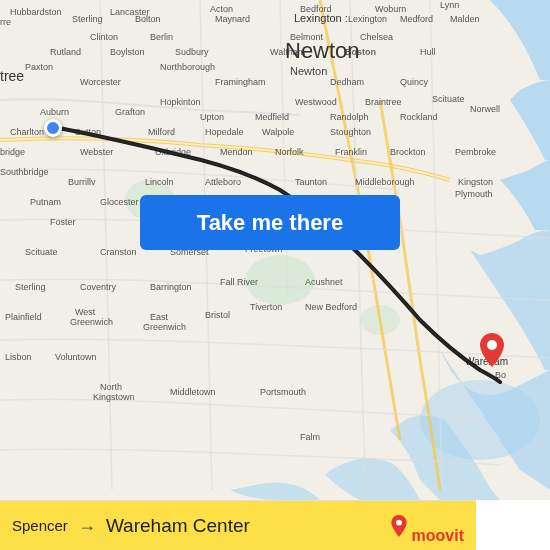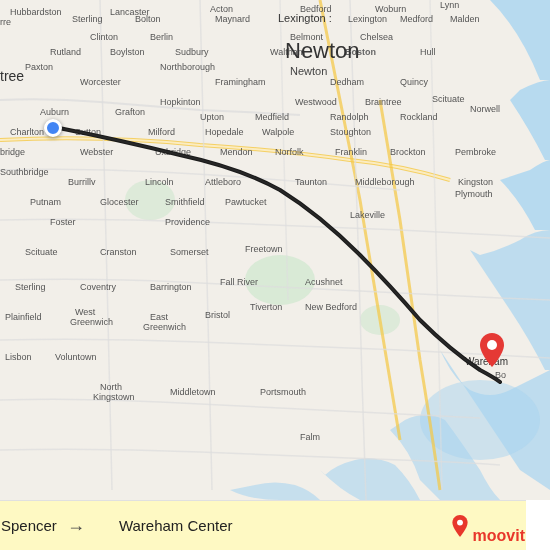--- a/index.html
+++ b/index.html
@@ -45,21 +45,21 @@
       z-index: 10;
       display: flex;
       align-items: center;
       justify-content: center;
     }
 
     
     #lexington-label {
       position: absolute;
       top: 12px;
-      left: 278px;
+      left: 294px;
       font-size: 11px;
       color: #333;
       font-weight: normal;
       z-index: 5;
     }
 
     
     #newton-label {
       position: absolute;
       top: 38px;
@@ -107,27 +107,27 @@
       position: absolute;
       bottom: 2px;
       left: 4px;
       font-size: 10px;
       color: #333;
       z-index: 5;
     }
 
     
     #bottom-bar {
-      width: 526px;
+      width: 476px;
       height: 50px;
-      background: #fef9c3;
+      background: #fde047;
       display: flex;
       align-items: center;
       justify-content: space-between;
-      padding: 0 1px;
+      padding: 0 12px;
       border-top: 1px solid #e0e0e0;
     }
 
     #route-info {
       display: flex;
       align-items: center;
       gap: 10px;
     }
 
     #origin-text {
@@ -135,24 +135,23 @@
       color: #222;
       font-weight: 500;
     }
 
     #arrow-icon {
       font-size: 18px;
       color: #444;
     }
 
     #dest-text {
-      font-size: 15px;
+      font-size: 19px;
       color: #222;
       font-weight: 500;
-      margin-left: 24px;
     }
 
     #moovit-logo {
       display: flex;
       align-items: center;
       gap: 4px;
     }
 
     #moovit-pin {
       width: 18px;
@@ -351,20 +350,21 @@
   
   <div id="origin-marker"></div>
 
   
   <svg id="dest-marker" width="24" height="34" viewBox="0 0 24 34" xmlns="http://www.w3.org/2000/svg">
     <path d="M12,0 C5.37,0 0,5.37 0,12 C0,21 12,34 12,34 C12,34 24,21 24,12 C24,5.37 18.63,0 12,0 Z" fill="#e53935"></path>
     <circle cx="12" cy="12" r="5" fill="white"></circle>
   </svg>
 
   
+  <button id="take-me-there-btn">Take me there</button>
 
   
 
 </div>
 
 <div id="bottom-bar">
   <div id="route-info">
     <span id="origin-text">Spencer</span>
     <span id="arrow-icon">→</span>
     <span id="dest-text">Wareham Center</span>

